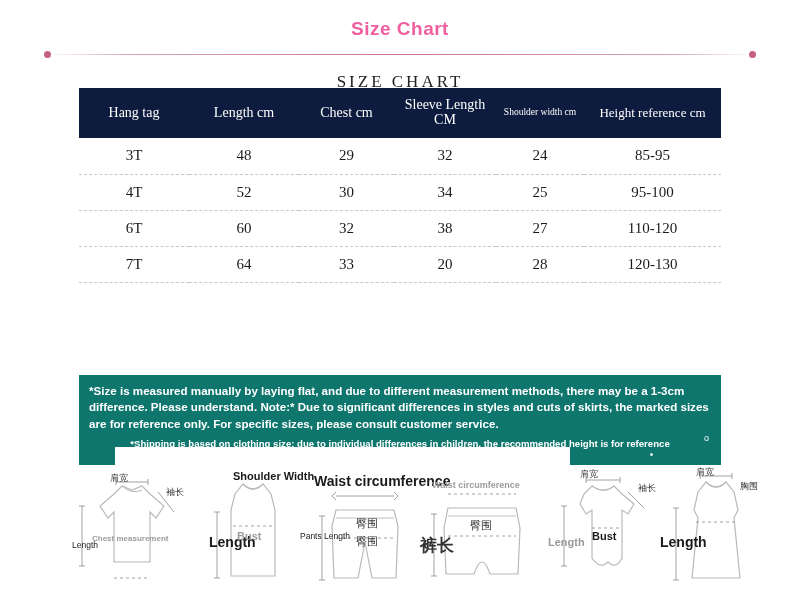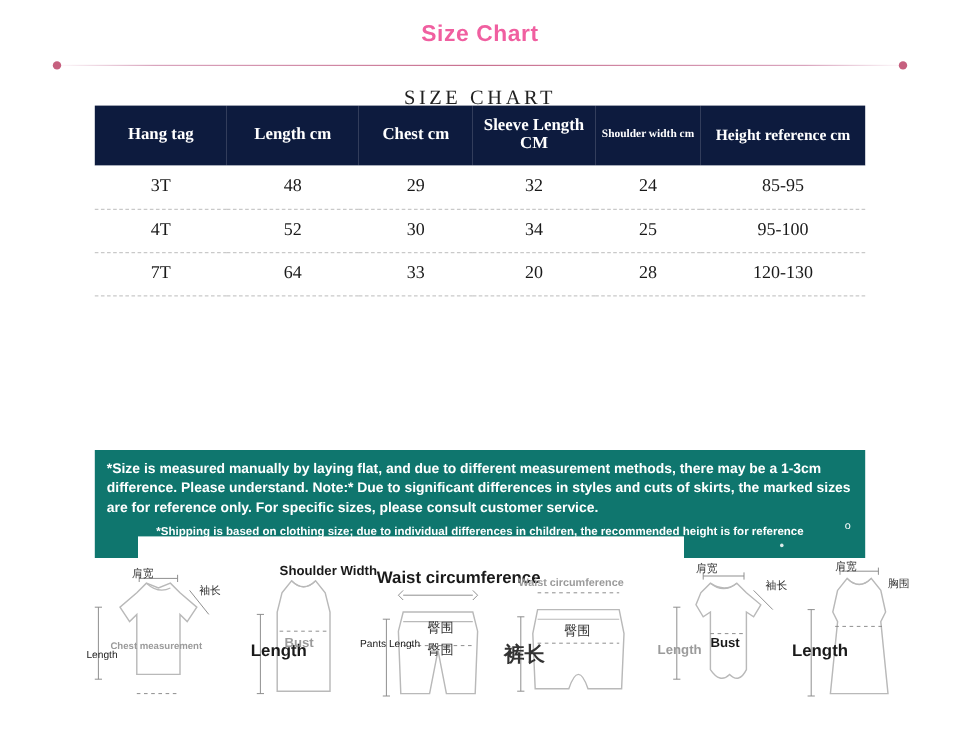--- a/index.html
+++ b/index.html
@@ -67,21 +67,21 @@
   }
   table.size {
     width: 642px;
     border-collapse: collapse;
     table-layout: fixed;
   }
   table.size thead th {
     background: #0d1b3e;
     color: #ffffff;
     font-family: "Liberation Serif", serif;
-    font-weight: bold;
+    font-weight: normal;
     height: 50px;
     vertical-align: middle;
     text-align: center;
     padding: 2px 2px;
     line-height: 1.05;
   }
   th.c0 { font-size: 14px; width: 110px; }
   th.c1 { font-size: 14px; width: 110px; }
   th.c2 { font-size: 14px; width: 95px; }
   th.c3 { font-size: 14px; width: 102px; }
@@ -210,20 +210,28 @@
         </tr>
         <tr>
           <td>4T</td>
           <td>52</td>
           <td>30</td>
           <td>34</td>
           <td>25</td>
           <td>95-100</td>
         </tr>
         <tr>
+          <td>6T</td>
+          <td>60</td>
+          <td>32</td>
+          <td>38</td>
+          <td>27</td>
+          <td>110-120</td>
+        </tr>
+        <tr>
           <td>7T</td>
           <td>64</td>
           <td>33</td>
           <td>20</td>
           <td>28</td>
           <td>120-130</td>
         </tr>
       </tbody>
     </table>
   </div>

